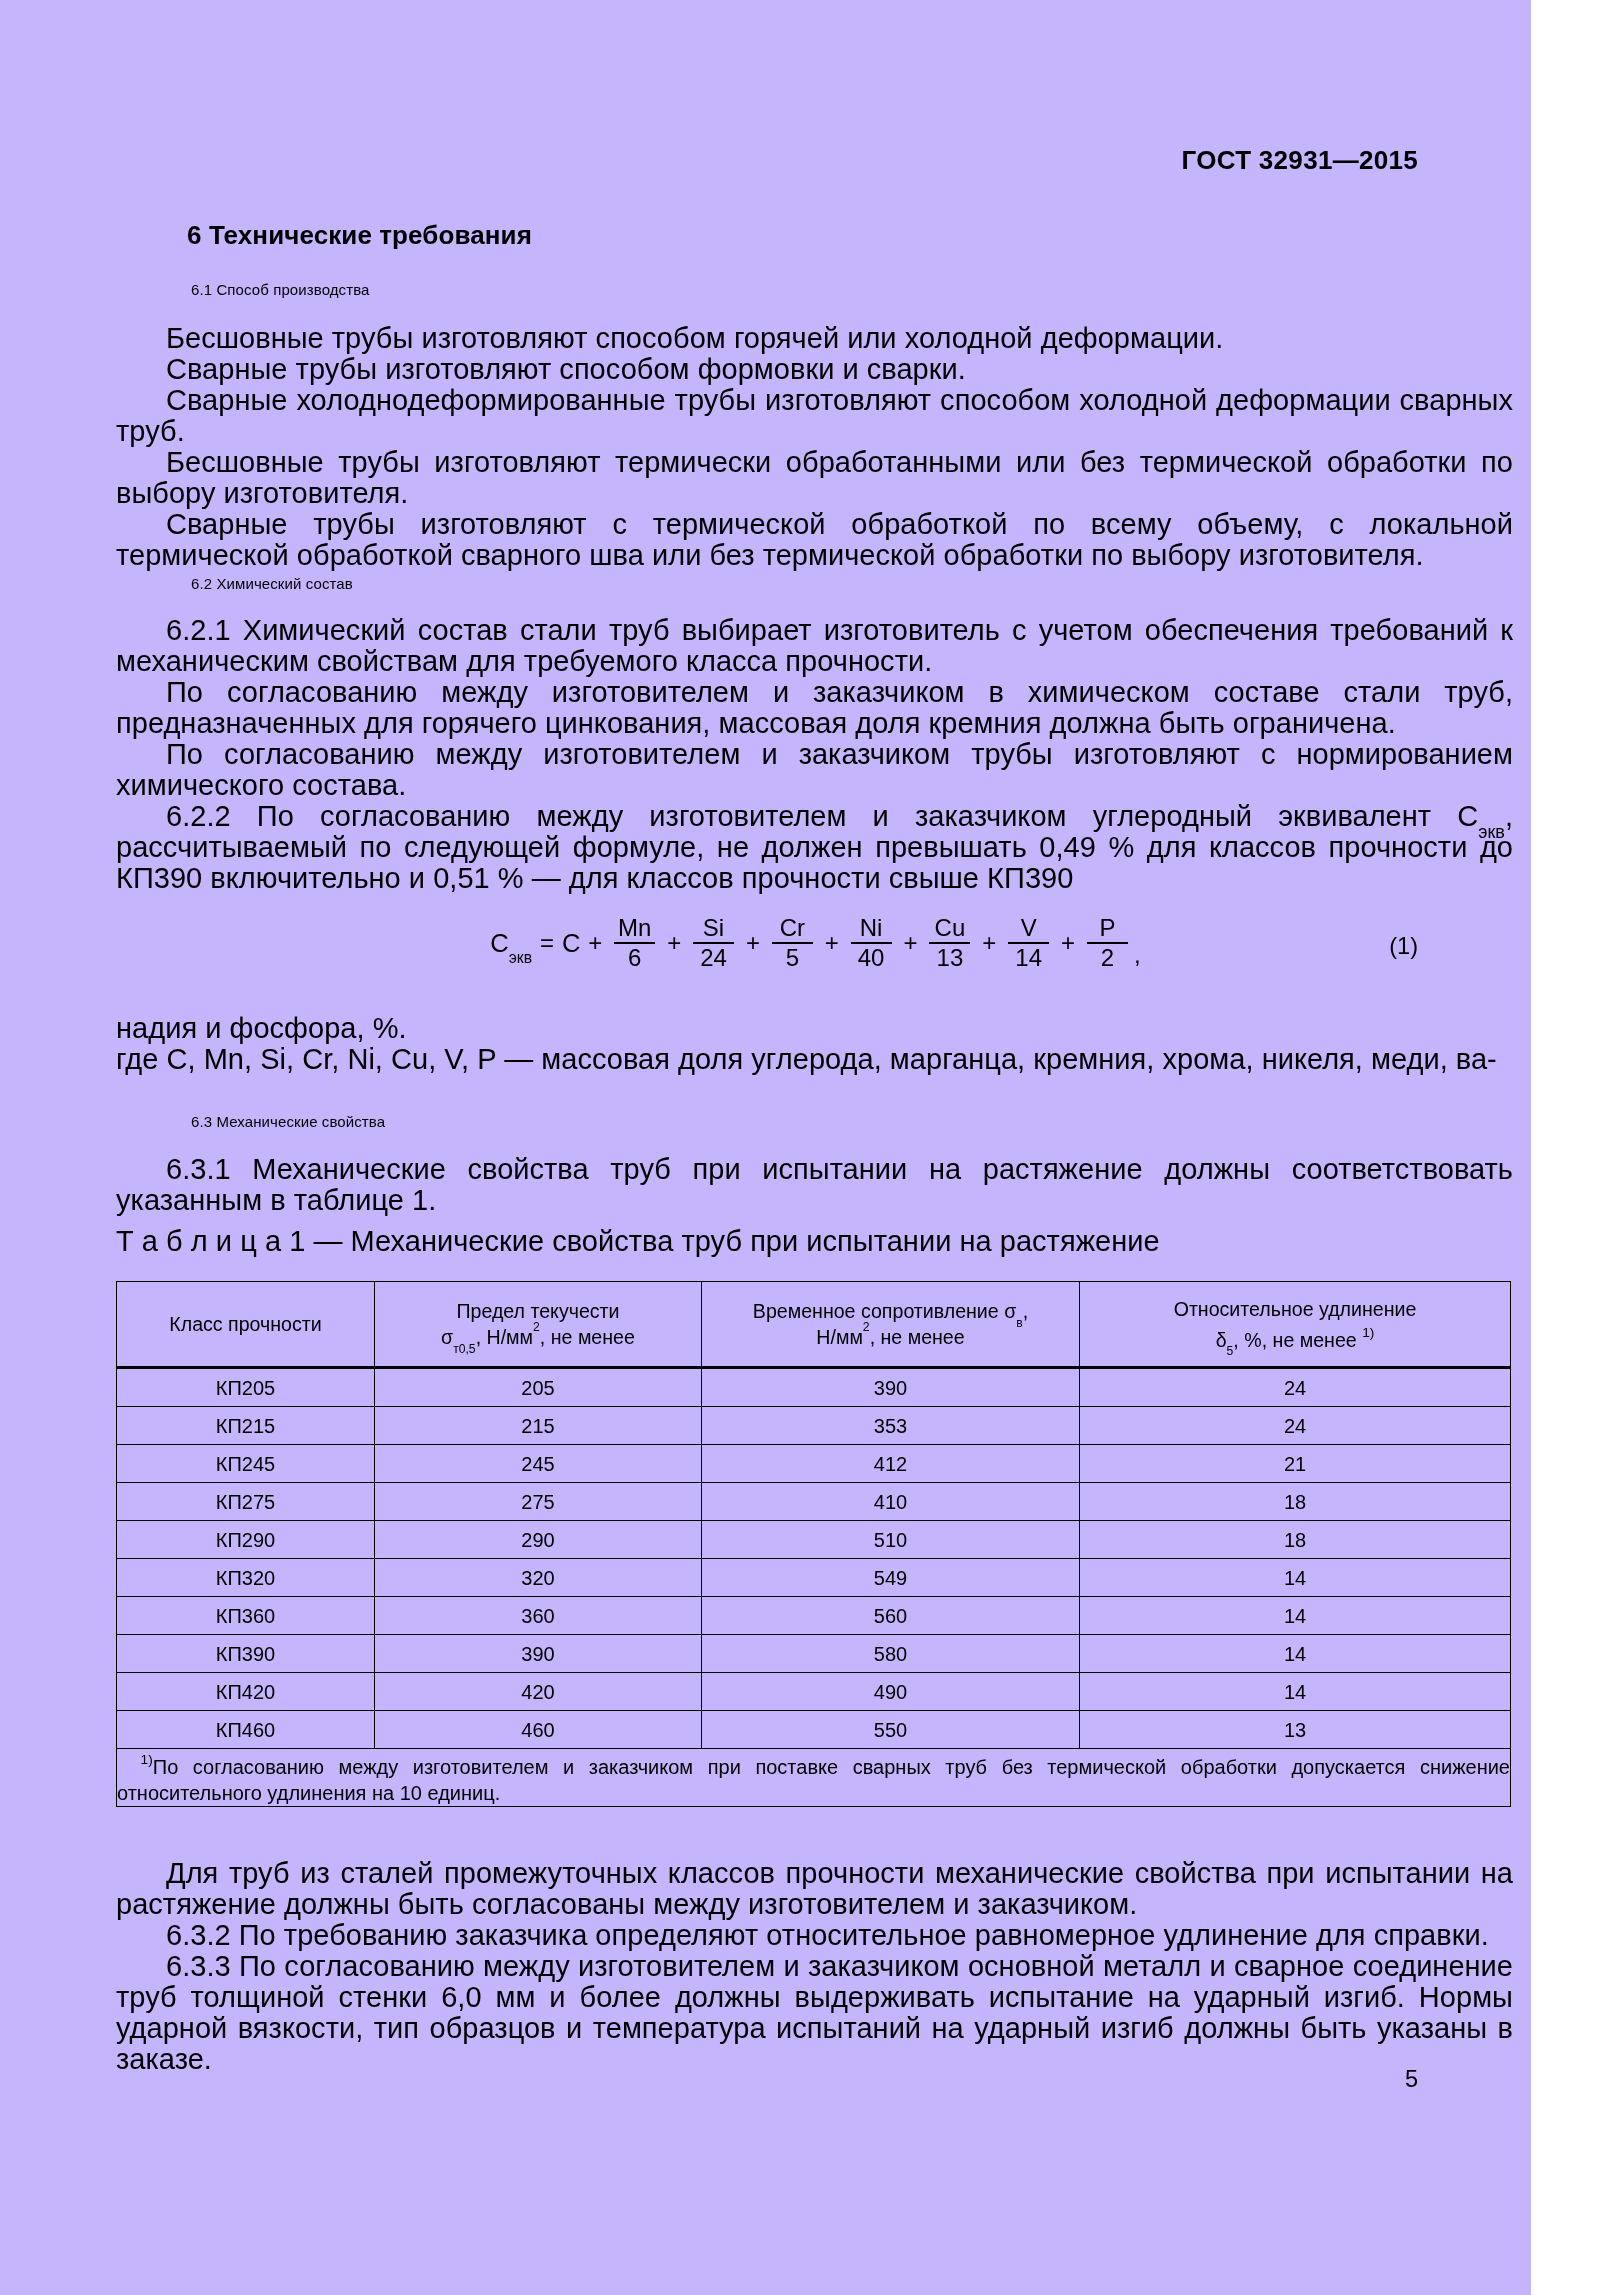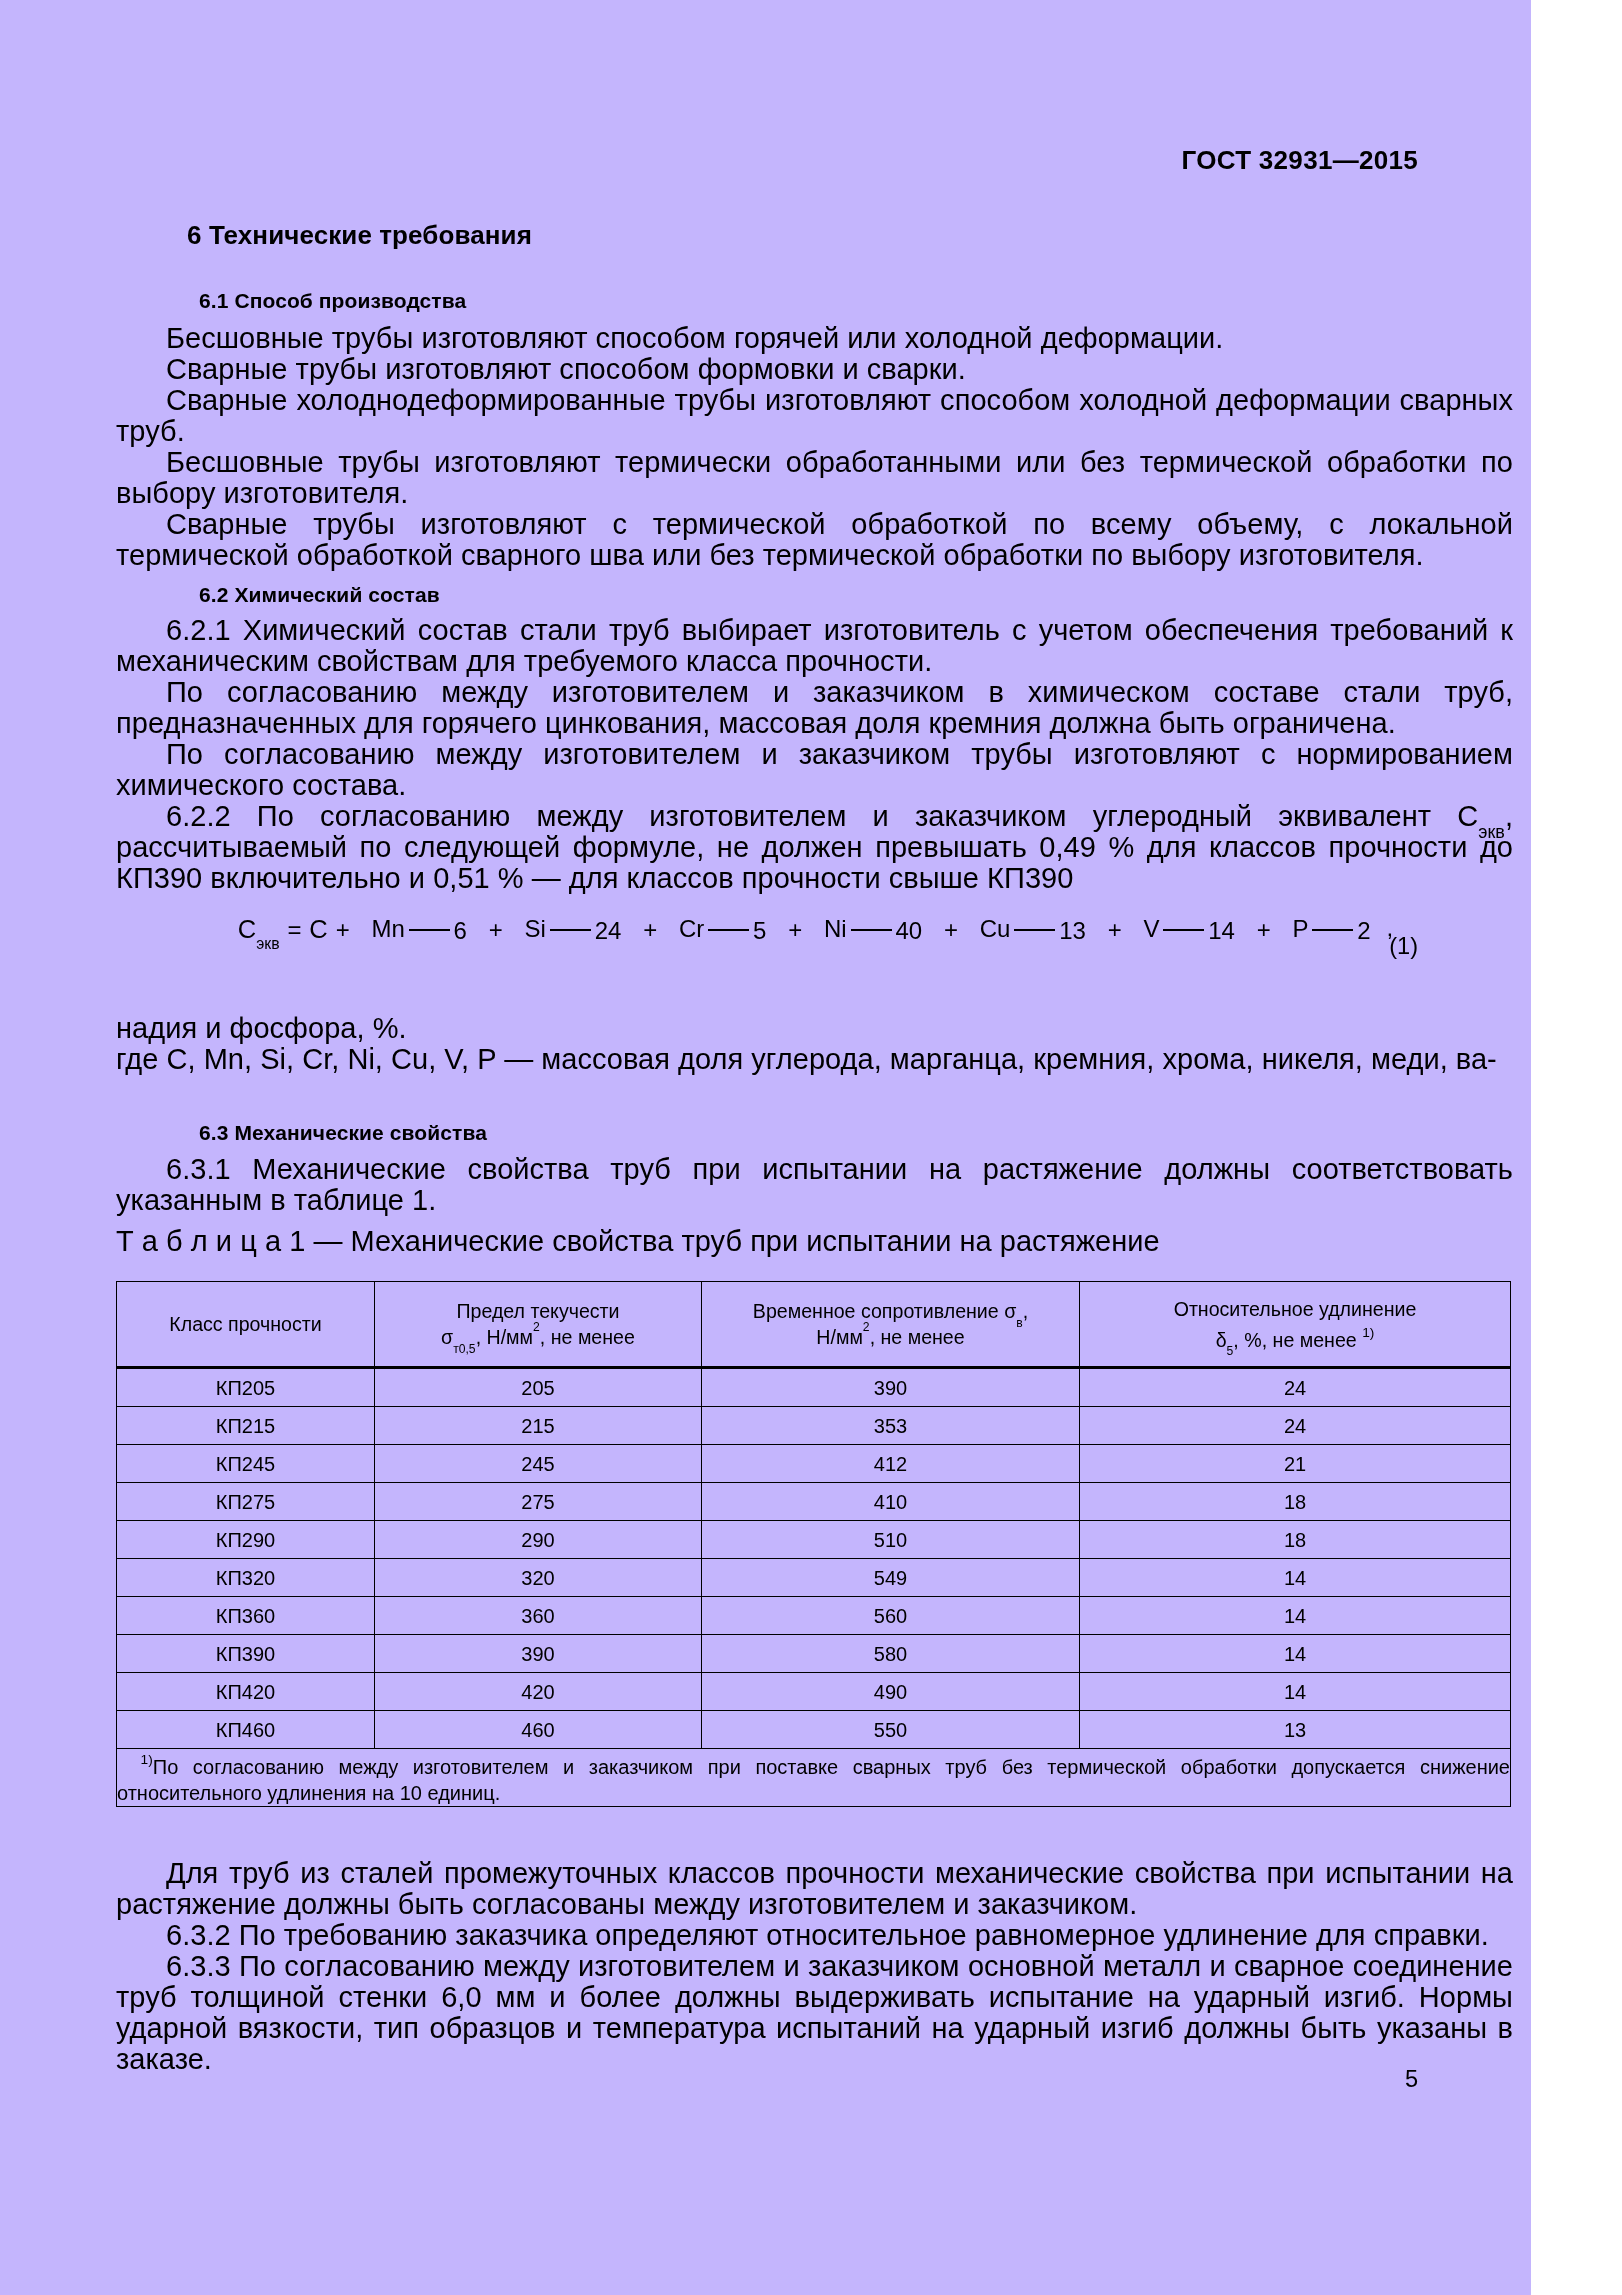--- a/index.html
+++ b/index.html
@@ -31,23 +31,23 @@
 
   
   h1.sec {
     font-size: 26px;
     font-weight: bold;
     margin: 0;
     padding: 0;
     letter-spacing: 0.1px;
   }
   h2.sec {
-    font-size: 21px;
-    font-weight: bold;
-    margin: 12px;
+    font-size: 15px;
+    font-weight: normal;
+    margin: 4px;
     padding: 0;
     letter-spacing: 0.1px;
   }
   .h1-wrap { position: absolute; left: 187px; top: 220px; }
   .h2-61   { position: absolute; left: 187px; top: 277px; }
   .h2-62   { position: absolute; left: 187px; top: 571px; }
   .h2-63   { position: absolute; left: 187px; top: 1109px; }
 
   
   p.body {
@@ -87,25 +87,25 @@
     display: flex;
     align-items: center;
     font-size: 25.5px;
     line-height: 1;
     white-space: nowrap;
   }
   .formula .sym { padding: 0 2px; }
   .formula .op { padding: 0 5.9px; font-size: 24px; }
   .frac {
     display: inline-flex;
-    flex-direction: row;
+    flex-direction: column;
     align-items: center;
     justify-content: space-between;
     vertical-align: middle;
-    margin: 0 12px;
+    margin: 0 6px;
   }
   .frac .num {
     font-size: 24px;
     padding: 0 3.9px 2px 3.9px;
     line-height: 1.02;
   }
   .frac .bar {
     width: 100%;
     min-width: 41px;
     height: 2px;

